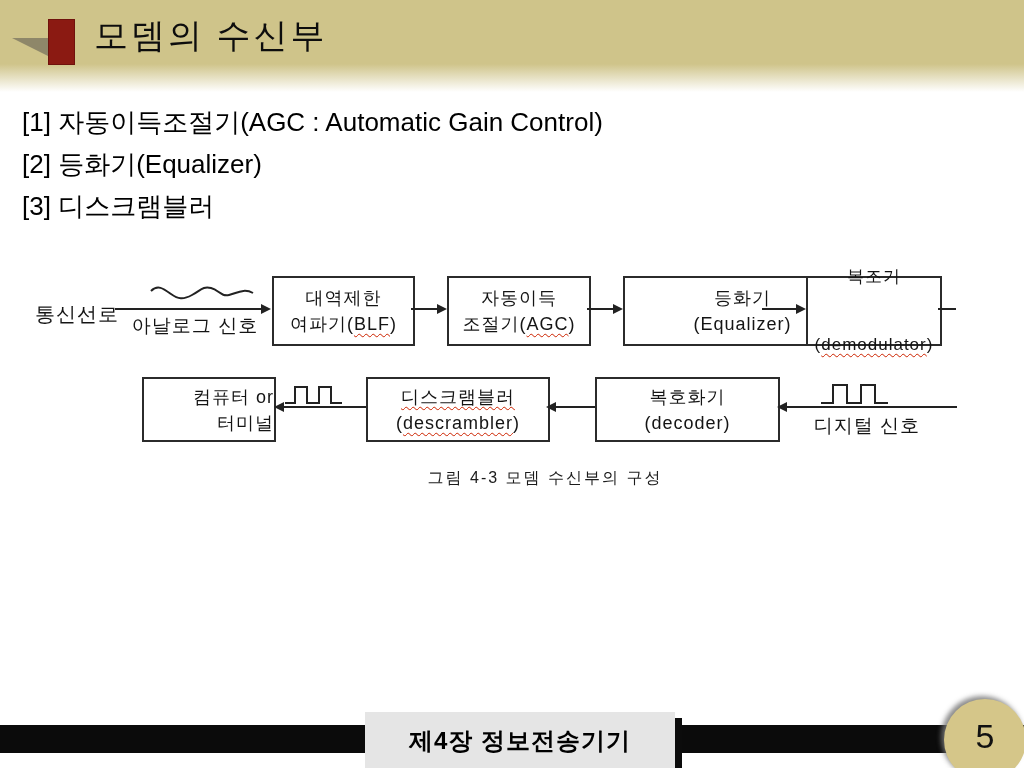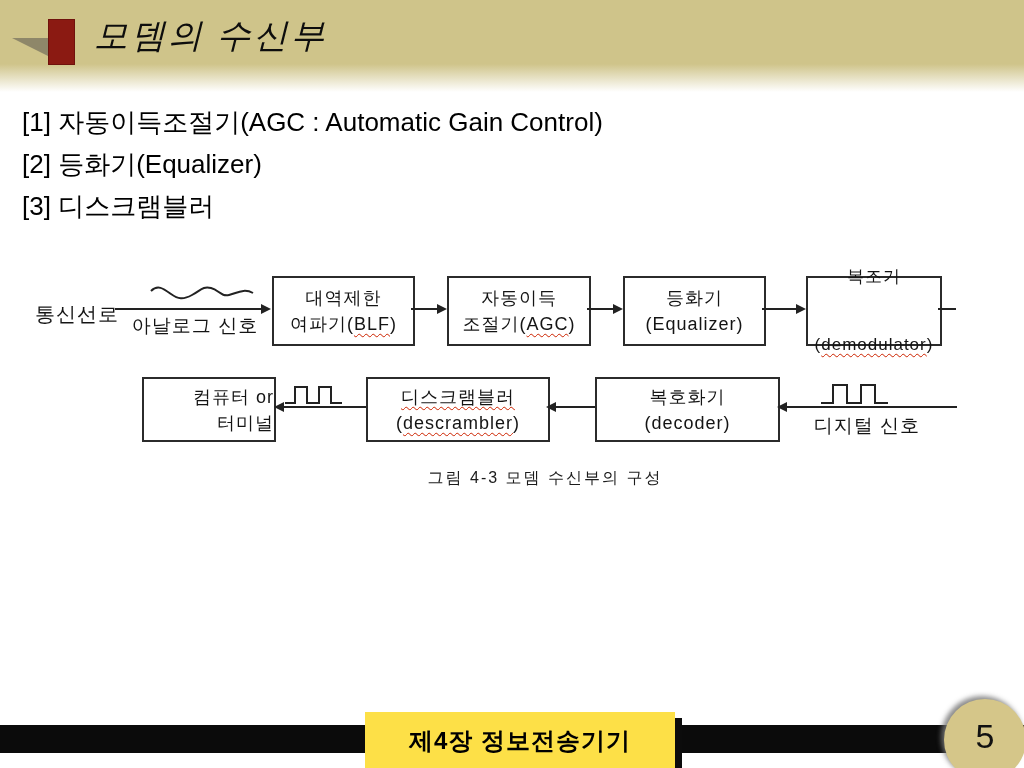--- a/index.html
+++ b/index.html
@@ -4,21 +4,20 @@
 <style>
   html,body{margin:0;padding:0;background:#fff;}
   #slide{
     position:relative;width:1024px;height:768px;overflow:hidden;background:#ffffff;
     font-family:"Liberation Sans","DejaVu Sans",sans-serif;color:#000;
   }
   
   .header{
     position:absolute;left:0;top:0;width:1024px;height:96px;
     background:linear-gradient(180deg,#cfc48a 0px,#cfc48a 64px,#ffffff 92px);
-    font-style:italic;
   }
   .logo-shadow{
     position:absolute;left:12px;top:38px;width:50px;height:25px;
     background:#8e8769;clip-path:polygon(0 0,100% 0,100% 100%);
   }
   .logo-rect{
     position:absolute;left:48px;top:19px;width:25px;height:44px;
     background:#8b1a12;border:1px solid #6f120c;
   }
   .slide-title{
@@ -46,21 +45,21 @@
     position:absolute;left:330px;top:468px;width:430px;text-align:center;
     font-size:16px;letter-spacing:2px;color:#1b1b1b;font-weight:500;white-space:nowrap;
   }
   
   .footer-bar{position:absolute;left:0;top:725px;width:1024px;height:28px;background:#0b0b0b;}
   .footer-book{
     position:absolute;left:28px;top:725px;height:28px;line-height:28px;
     color:#ffffff;font-size:19px;font-weight:bold;letter-spacing:1px;white-space:nowrap;
   }
   .footer-chapter{
-    position:absolute;left:365px;top:712px;width:310px;height:56px;background:#fde047;
+    position:absolute;left:365px;top:712px;width:310px;height:56px;background:#e5e5e5;
     box-shadow:7px 6px 0 #0c0c0c;text-align:center;z-index:2;
   }
   .footer-chapter span{display:inline-block;margin-top:13px;font-size:24px;font-weight:bold;letter-spacing:1px;color:#000;}
   .page-circle{
     position:absolute;left:944px;top:699px;width:82px;height:82px;border-radius:50%;
     background:#d5c689;box-shadow:-3px -3px 5px rgba(120,120,120,0.85);
     display:flex;justify-content:center;align-items:center;z-index:3;
   }
   .page-circle span{font-size:34px;color:#111;margin-bottom:8px;}
 </style>
@@ -99,21 +98,21 @@
   <div class="ah-r" style="left:437px;top:304px;"></div>
 
   <div class="dbox" style="left:447px;top:276px;width:140px;height:66px;">
     <div><span>자동이득</span><span class="mis"></span></div>
     <div><span>조절기(</span><span class="mis">AGC</span><span>)</span></div>
   </div>
 
   <div class="hline" style="left:587px;top:308px;width:28px;"></div>
   <div class="ah-r" style="left:613px;top:304px;"></div>
 
-  <div class="dbox" style="left:623px;top:276px;width:139px;height:66px;">
+  <div class="dbox" style="left:623px;top:276px;width:139px;height:66px;padding-left:48px;">
     <div><span>등화기</span><span class="mis"></span></div>
     <div><span>(Equalizer)</span><span class="mis"></span><span></span></div>
   </div>
 
   <div class="hline" style="left:762px;top:308px;width:36px;"></div>
   <div class="ah-r" style="left:796px;top:304px;"></div>
 
   <div class="dbox" style="left:806px;top:276px;width:132px;height:66px;font-size:17px;gap:42px;">
     <div><span>복조기</span><span class="mis"></span></div>
     <div><span>(</span><span class="mis">demodulator</span><span>)</span></div>

